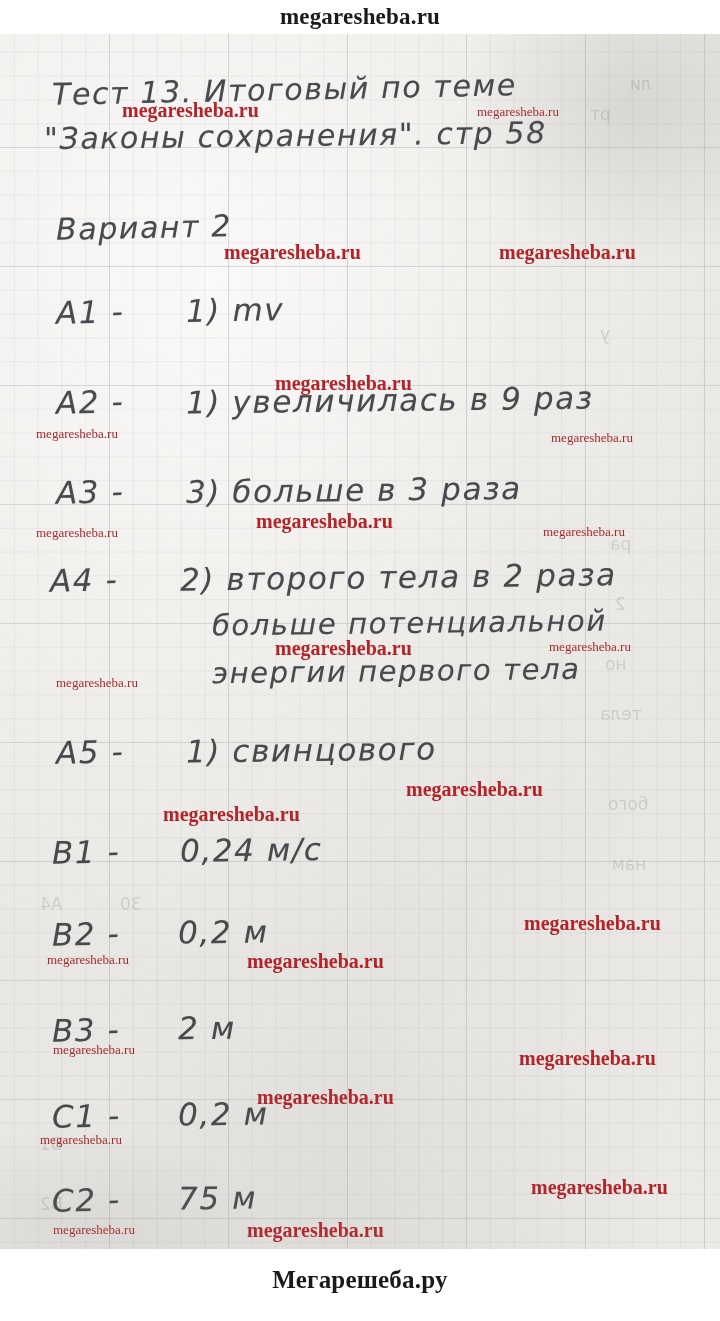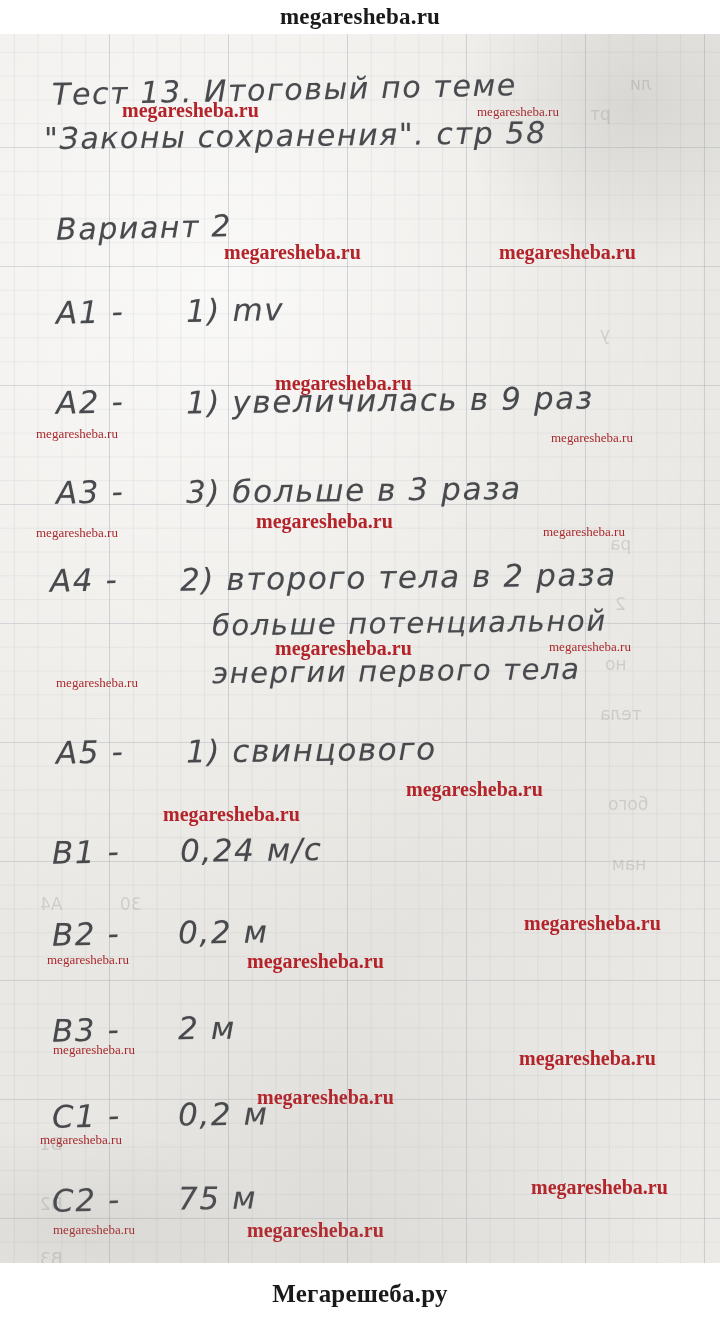--- a/index.html
+++ b/index.html
@@ -27,21 +27,21 @@
     letter-spacing: 0.2px;
   }
   #top-banner {
     top: 0;
     height: 34px;
     line-height: 34px;
     font-size: 23px;
     background: #ffffff;
   }
   #bottom-banner {
-    bottom: 2px;
+    bottom: 16px;
     height: 56px;
     line-height: 62px;
     font-size: 25px;
     background: #ffffff;
   }
 
   
   #scan {
     position: absolute;
     top: 34px;

